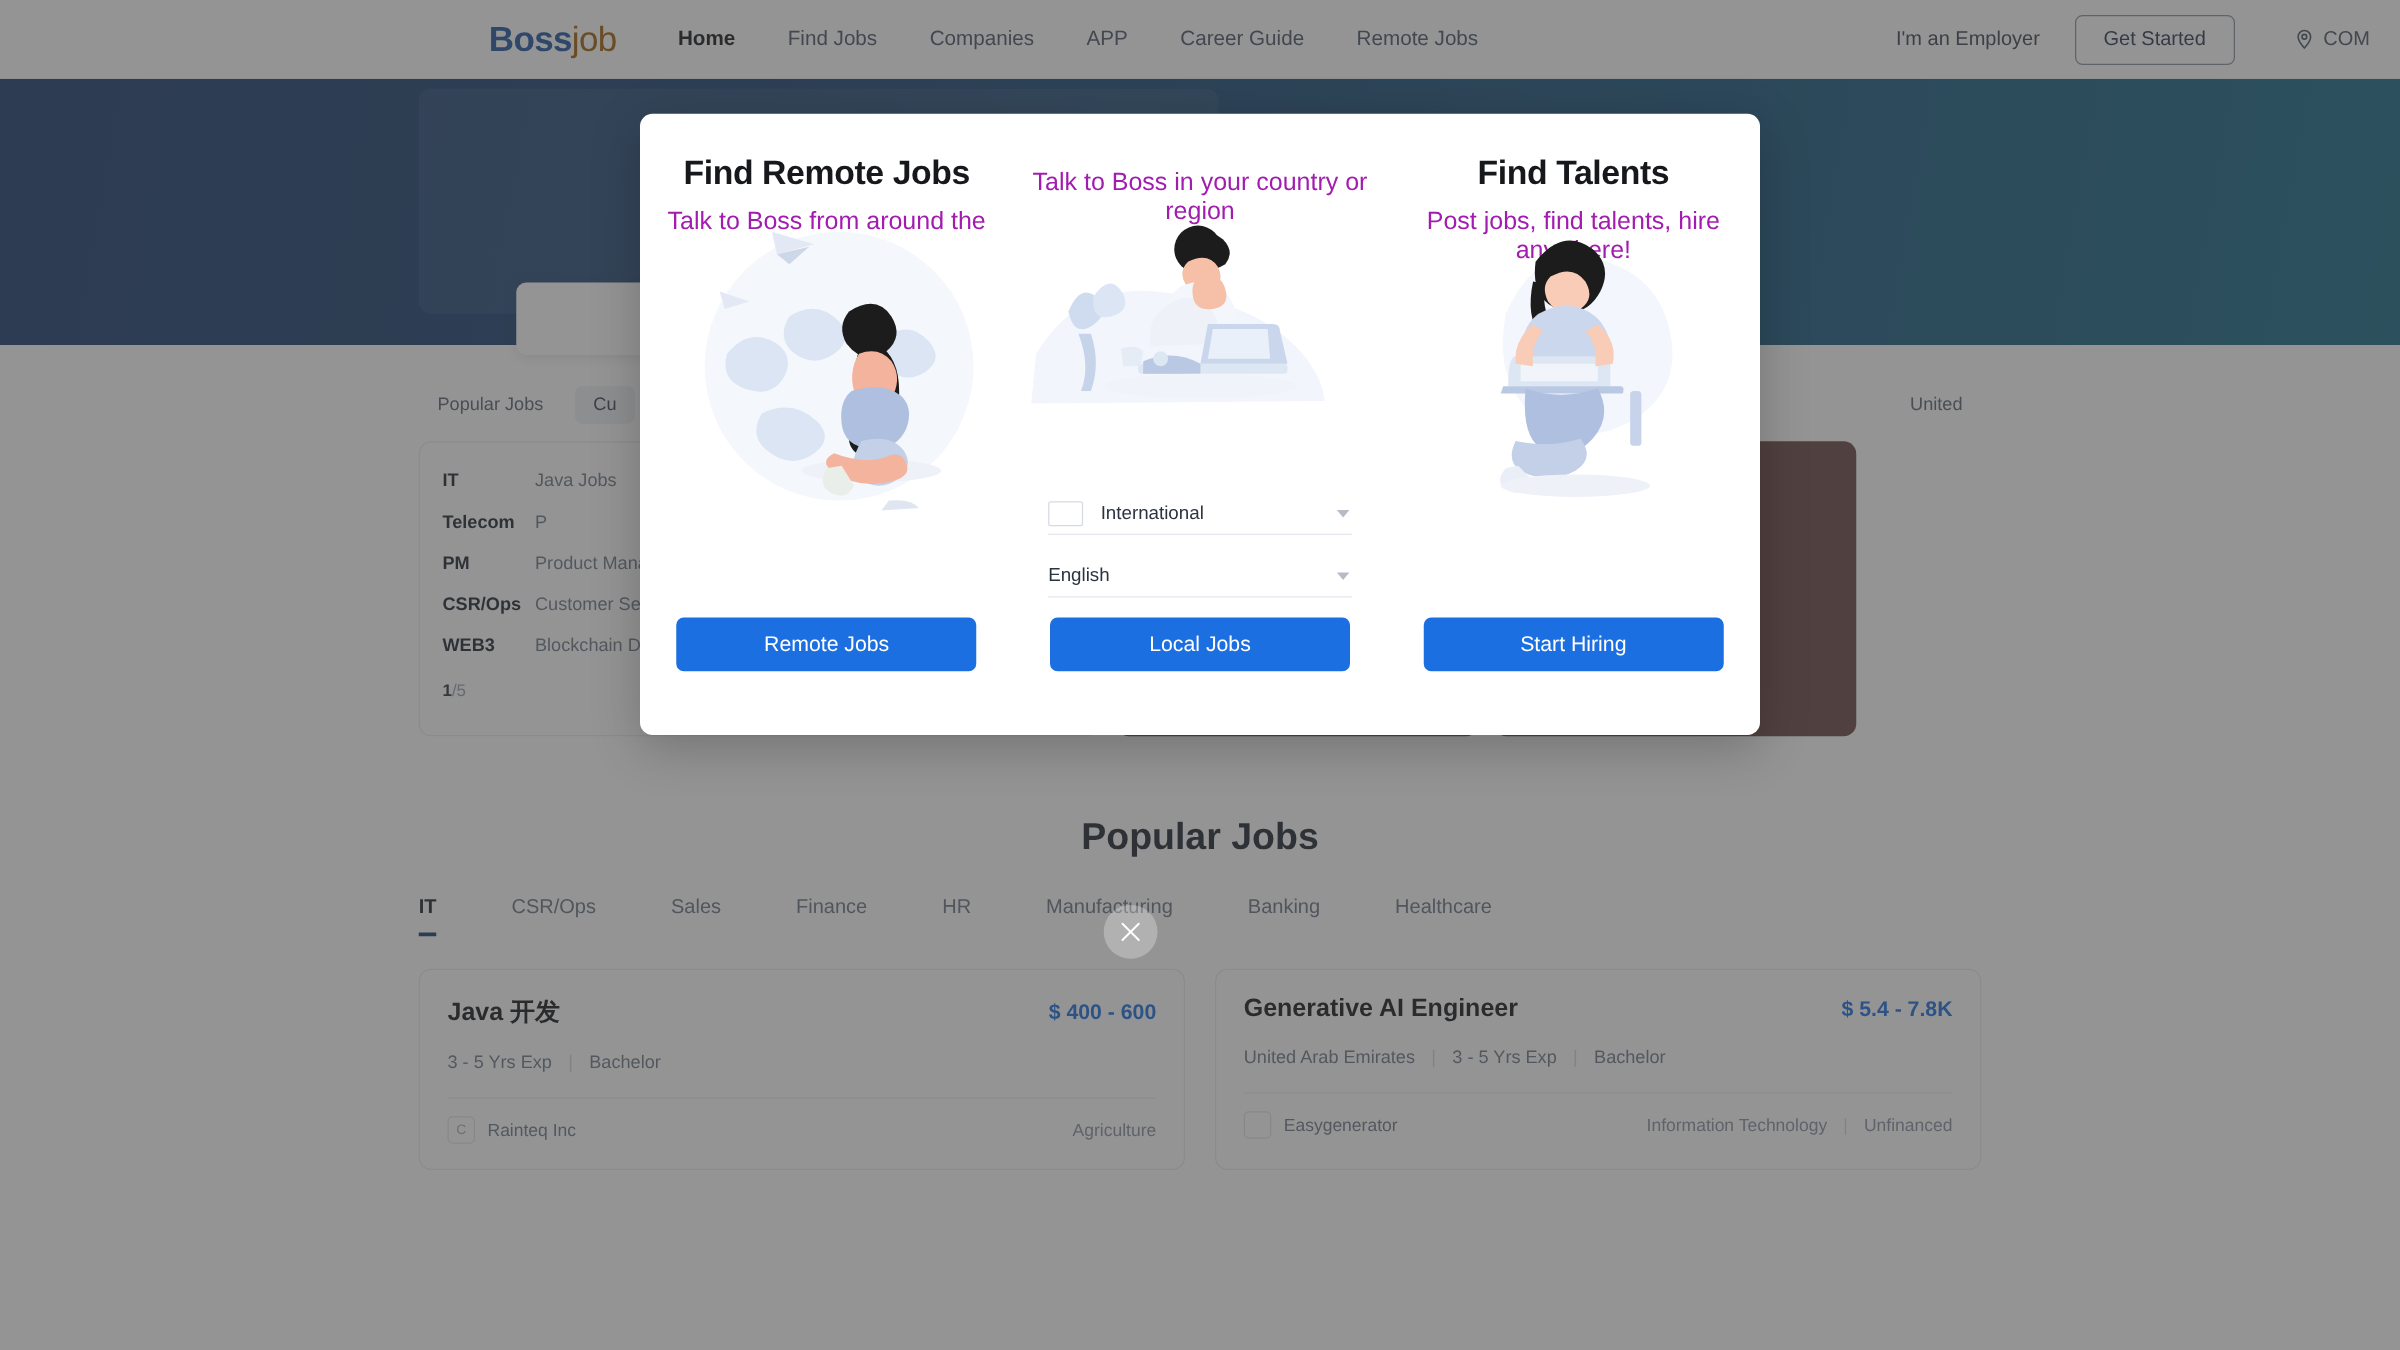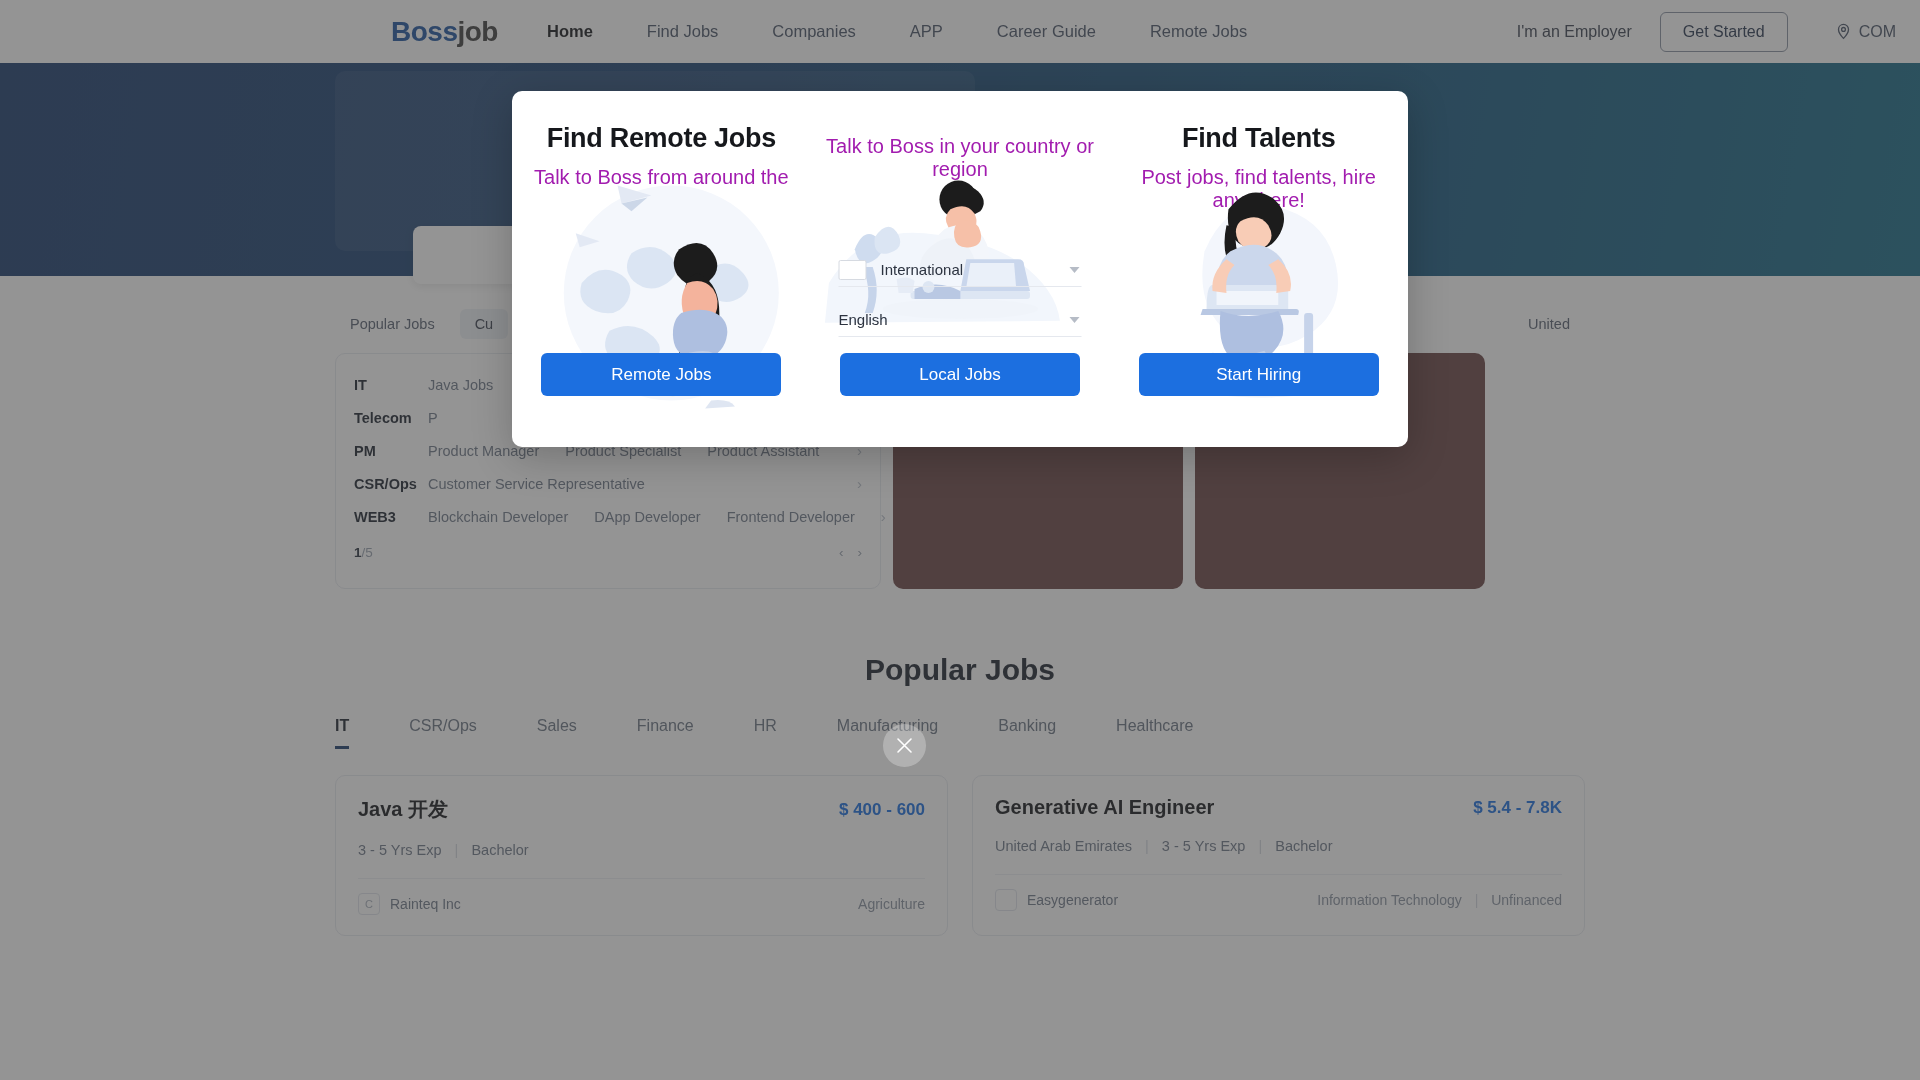--- a/index.html
+++ b/index.html
@@ -14,22 +14,22 @@
   #page { position:absolute; inset:0; }
 
   
   .header {
     height:63px; background:#ffffff; display:flex; align-items:center;
     position:relative; z-index:2;
   }
   .hdr-inner { display:flex; align-items:center; width:100%; padding:0 24px; }
   .logo { font-size:28px; font-weight:700; letter-spacing:-0.5px; margin-left:367px; }
   .logo .b { color:#2056a0; }
-  .logo .j { color:#404040; font-weight:700; }
-  .nav { display:flex; align-items:center; gap:12px; margin-left:28px; }
+  .logo .j { color:#a16207; font-weight:400; }
+  .nav { display:flex; align-items:center; gap:0; margin-left:28px; }
   .nav a {
     font-size:16.5px; color:#4a5568; text-decoration:none; padding:0 21px; white-space:nowrap;
   }
   .nav a.active { color:#16181c; font-weight:700; }
   .hdr-right { display:flex; align-items:center; margin-left:auto; gap:0; }
   .employer { font-size:16px; color:#3d4452; padding-right:28px; white-space:nowrap; }
   .get-started {
     border:1px solid #8a93a3; border-radius:6px; background:transparent;
     color:#2c3a52; font-size:16px; padding:10px 22px; font-family:inherit; cursor:pointer;
   }
@@ -92,21 +92,21 @@
   .job-meta .sep { color:#d3d8e0; padding:0 9px; }
   .job-foot { margin-top:20px; border-top:1px solid #eef0f4; padding-top:14px; display:flex; align-items:center; font-size:14px; color:#707a8a; }
   .job-foot .ava { width:22px; height:22px; border:1px solid #dfe3ea; border-radius:4px; margin-right:10px; font-size:11px; color:#a8b0bc; display:flex; align-items:center; justify-content:center; }
   .job-foot .right { margin-left:auto; color:#8a93a1; }
   .job-foot .right .sep { color:#d3d8e0; padding:0 9px; }
 
   
   #scrim { position:absolute; inset:0; background:rgba(60,60,60,0.55); z-index:50; }
 
   #modal {
-    position:absolute; left:512px; top:91px; width:896px; height:356px;
+    position:absolute; left:512px; top:91px; width:896px; height:497px;
     background:#ffffff; border-radius:10px; z-index:60; overflow:hidden;
     box-shadow:0 10px 40px rgba(0,0,0,.22);
   }
   .m-cols { display:flex; height:100%; position:relative; }
   .m-col { flex:1; position:relative; padding-top:32px; }
   .m-h { text-align:center; font-size:27px; font-weight:700; color:#16181c; letter-spacing:-0.3px; }
   .m-s { text-align:center; font-size:20px; color:#a21caf; margin-top:12px; }
 
   .art { position:absolute; left:0; right:0; top:72px; height:250px; }
   .art svg { display:block; width:100%; height:100%; }

